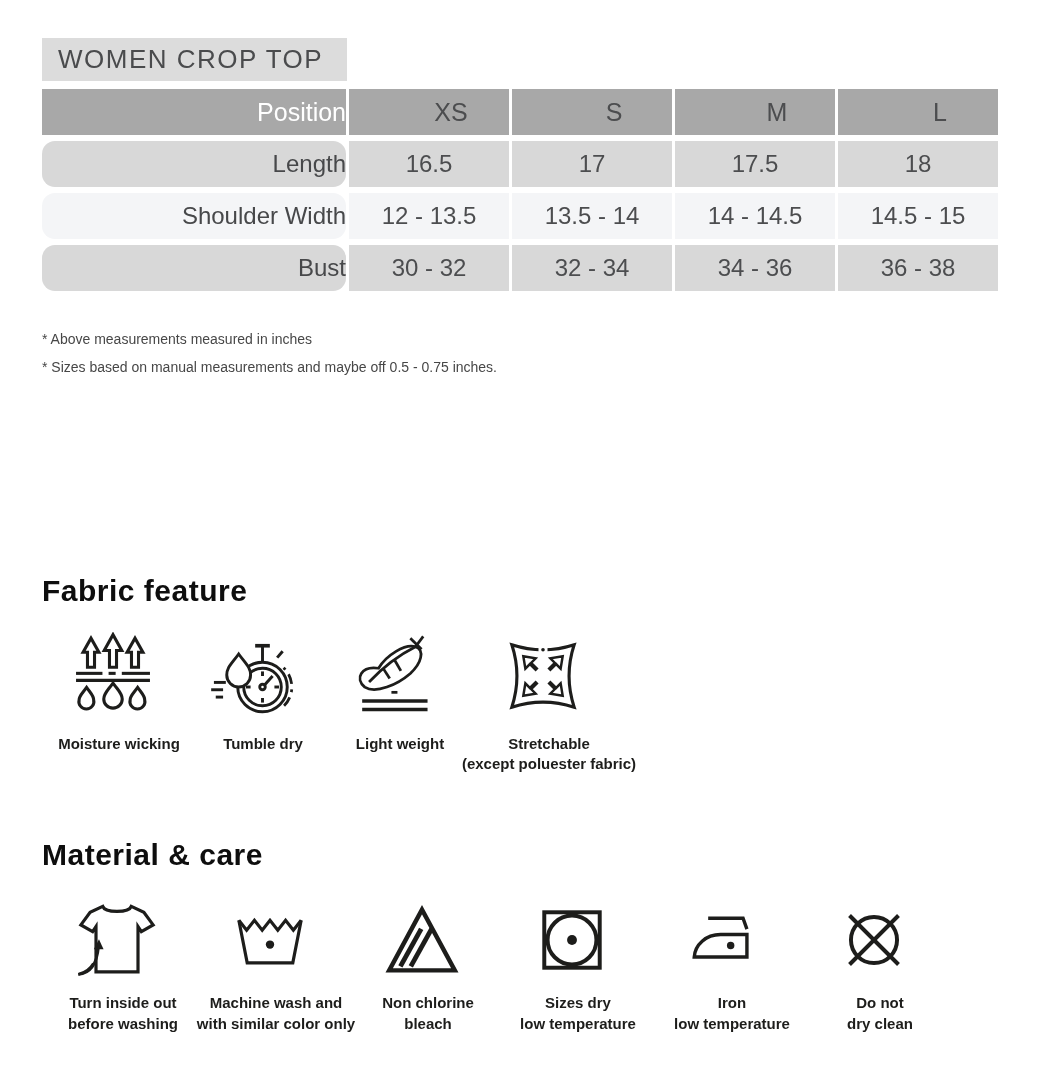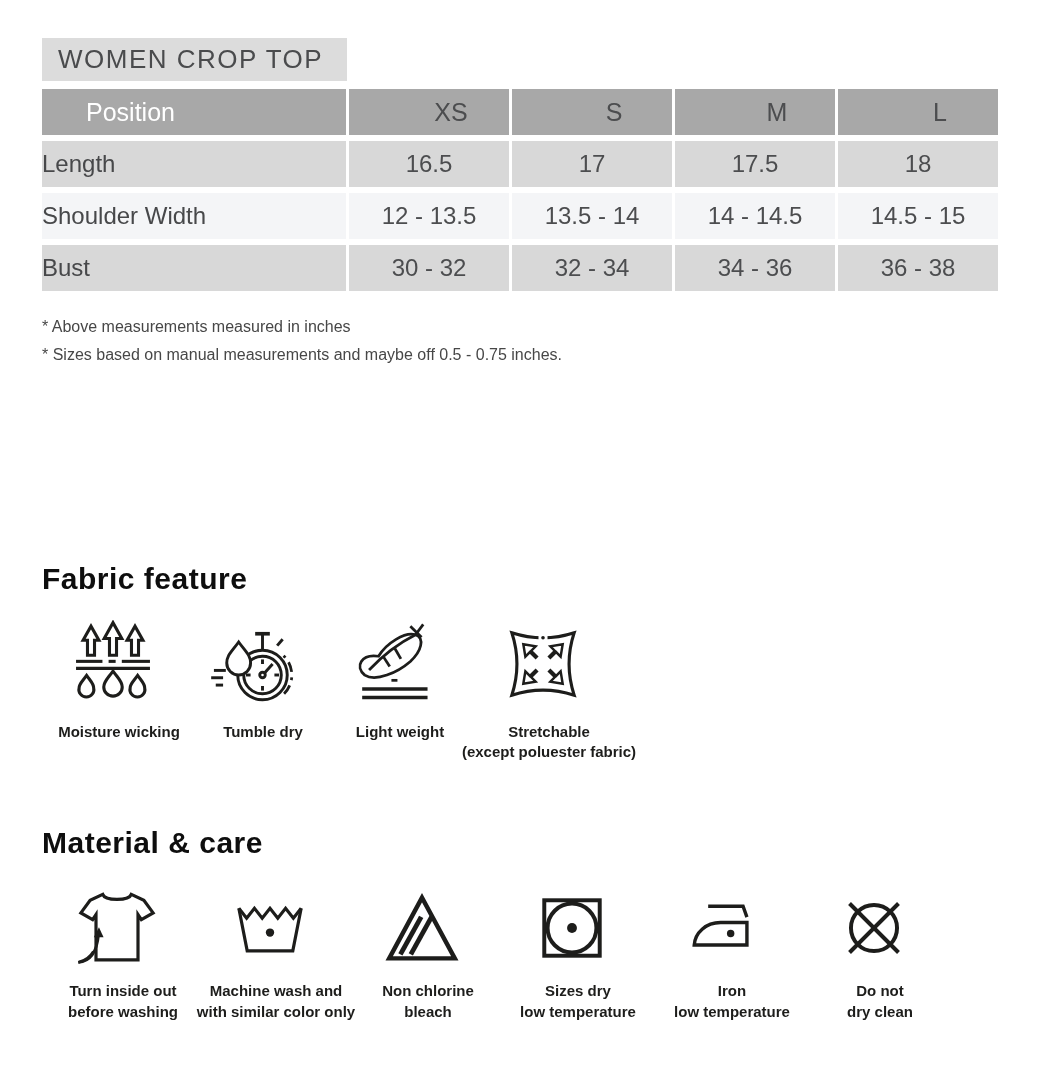--- a/index.html
+++ b/index.html
@@ -20,27 +20,27 @@
   
   .size-table {
     margin-top:8px;
     display:grid;
     grid-template-columns:304px 160px 160px 160px 160px;
     column-gap:3px; row-gap:6px;
     width:956px;
   }
   .cell { height:46px; line-height:46px; font-size:24px; }
   .cell.head { background:var(--header-bg,#a8a8a8); color:var(--header-text,#fff); font-size:25px;padding-left:44px; }
-  .cell.label-col { text-align:left; }
+  .cell.label-col { text-align:right; }
   .cell.val { text-align:center; color:var(--table-text,#4c4d4f); }
   .cell.r-light { background:var(--row-bg,#d8d8d8); }
   .cell.r-alt { background:var(--row-alt-bg,#f4f5f7); }
-  .cell.label-col.r-light, .cell.label-col.r-alt { color:#47484a; }
-
-  .notes { margin-top:22px; font-size:16px; color:var(--note-text,#474747); }
+  .cell.label-col.r-light, .cell.label-col.r-alt { color:#47484a;border-radius:13px; }
+
+  .notes { margin-top:34px; font-size:14px; color:var(--note-text,#474747); }
   .notes div { line-height:28px; }
 
   .section-heading {
     font-size:30px; font-weight:bold; color:var(--heading-text,#0e0e0e);
     letter-spacing:0.5px;
   }
   .fabric-heading { margin-top:193px; }
   .material-heading { margin-top:64px; }
 
   .icon-row { display:flex; margin-top:24px; align-items:flex-start; }

